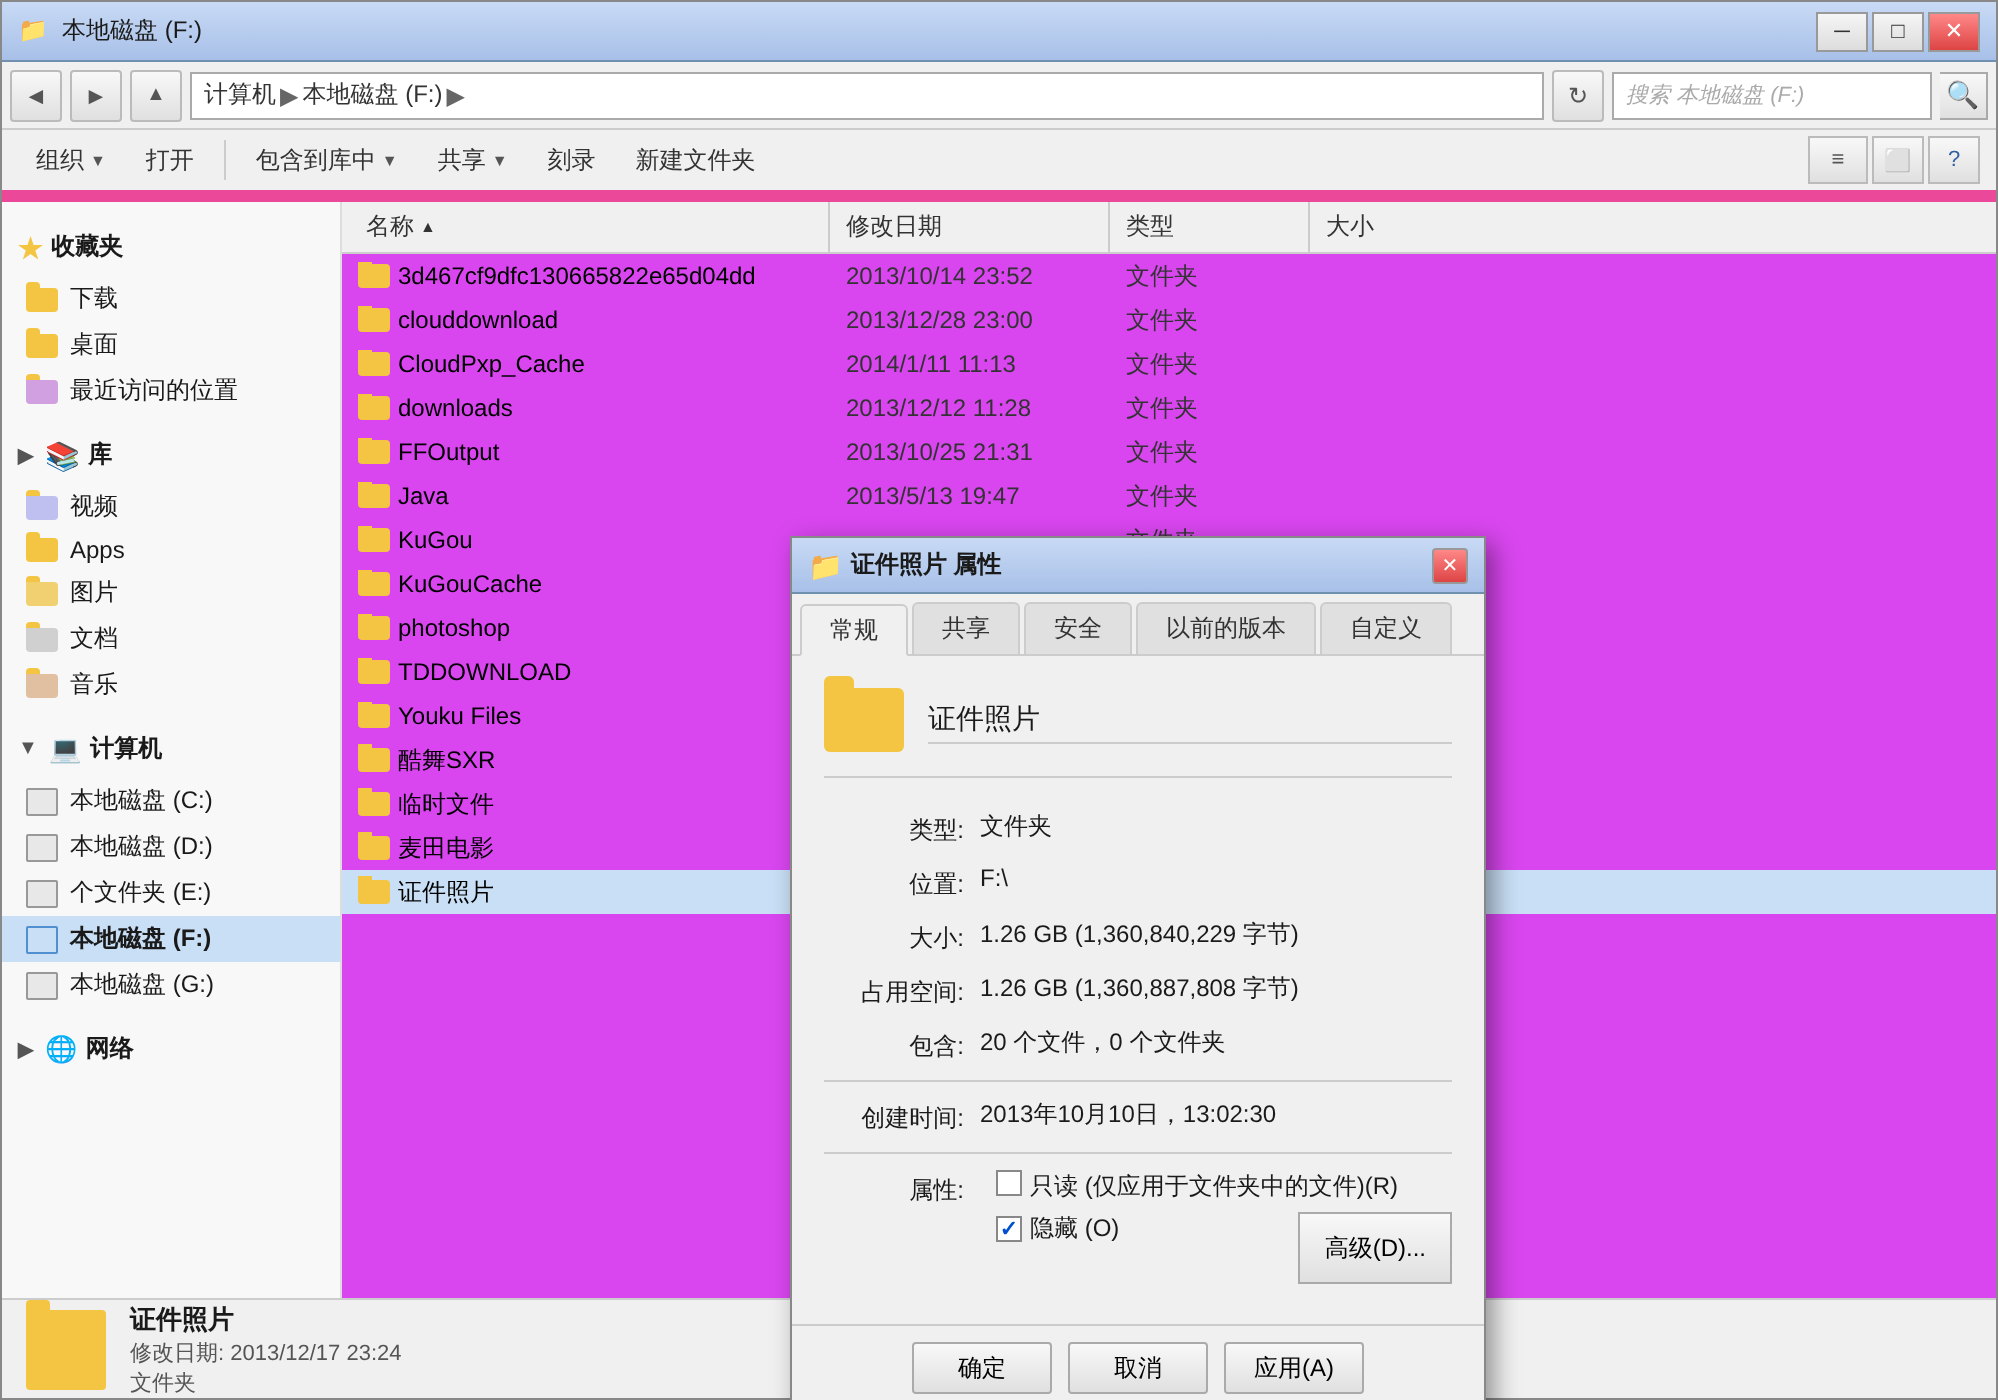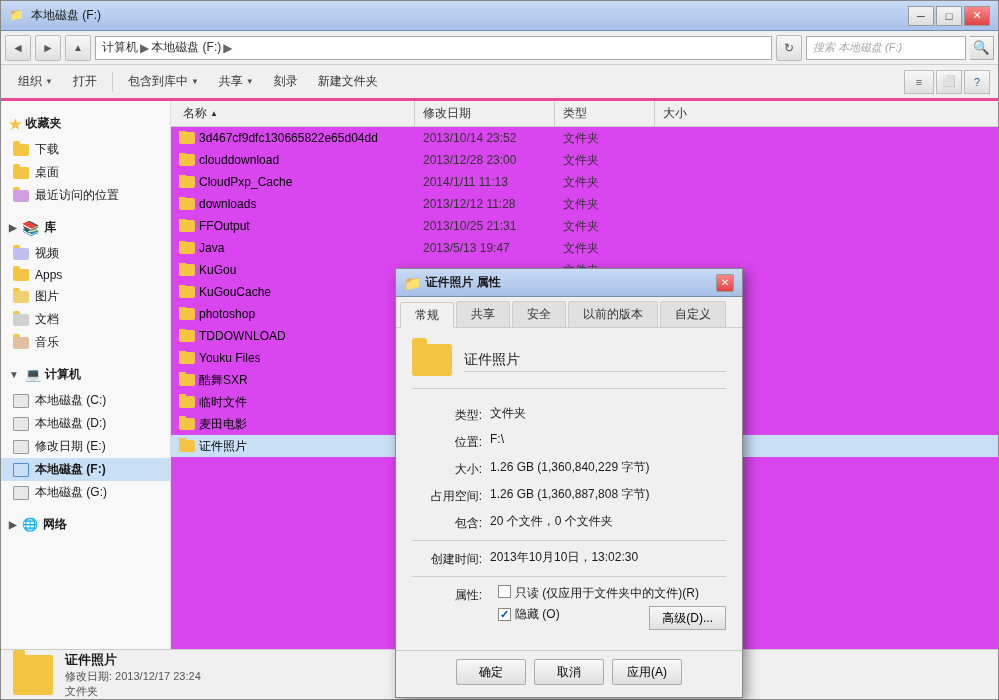--- a/index.html
+++ b/index.html
@@ -18,21 +18,21 @@
     
     .address-bar { background: #f0f0f0; height: 34px; display: flex; align-items: center; padding: 2px 4px; gap: 4px; border-bottom: 1px solid #ccc; }
     .nav-btn { width: 26px; height: 26px; border: 1px solid #bbb; background: linear-gradient(to bottom, #f8f8f8, #e0e0e0); cursor: pointer; display: flex; align-items: center; justify-content: center; color: #555; font-size: 12px; border-radius: 2px; }
     .address-path { flex: 1; height: 24px; border: 1px solid #aaa; background: white; display: flex; align-items: center; padding: 0 6px; font-size: 12px; color: #333; }
     .path-sep { color: #666; margin: 0 2px; }
     .refresh-btn { width: 26px; height: 26px; border: 1px solid #bbb; background: linear-gradient(to bottom, #f8f8f8, #e0e0e0); cursor: pointer; display: flex; align-items: center; justify-content: center; color: #555; font-size: 12px; border-radius: 2px; }
     .search-box { width: 160px; height: 24px; border: 1px solid #aaa; background: white; display: flex; align-items: center; padding: 0 6px; font-size: 12px; color: #999; }
     .search-icon-btn { width: 24px; height: 24px; border: 1px solid #aaa; border-left: none; background: linear-gradient(to bottom, #f8f8f8, #e0e0e0); display: flex; align-items: center; justify-content: center; cursor: pointer; }
 
     
-    .toolbar { background: #f0f0f0; height: 36px; display: flex; align-items: center; padding: 0 8px; gap: 2px; border-bottom: 3px solid #ec4899; }
+    .toolbar { background: #f0f0f0; height: 36px; display: flex; align-items: center; padding: 0 8px; gap: 2px; border-bottom: 6px solid #ec4899; }
     .toolbar-btn { height: 28px; border: 1px solid transparent; background: transparent; cursor: pointer; padding: 0 8px; font-size: 12px; display: flex; align-items: center; gap: 3px; border-radius: 2px; color: #333; }
     .toolbar-sep { width: 1px; height: 20px; background: #ccc; margin: 0 4px; }
     .dropdown-arrow { font-size: 8px; color: #555; }
 
     
     .main-area { display: flex; flex: 1; overflow: hidden; }
 
     
     .sidebar { width: 170px; background: #f8f8f8; border-right: 1px solid #ddd; overflow-y: auto; padding: 8px 0; flex-shrink: 0; }
     .sidebar-section-header { padding: 6px 8px; font-size: 12px; color: #1a1a1a; font-weight: bold; display: flex; align-items: center; gap: 4px; cursor: pointer; }
@@ -90,21 +90,21 @@
     .dialog-folder-name { font-size: 14px; color: #1a1a1a; border-bottom: 1px solid #ccc; flex: 1; padding: 2px 0; }
     .dialog-prop-row { display: flex; margin-bottom: 8px; align-items: flex-start; }
     .dialog-prop-label { width: 70px; font-size: 12px; color: #1a1a1a; flex-shrink: 0; text-align: right; margin-right: 8px; padding-top: 2px; }
     .dialog-prop-value { font-size: 12px; color: #1a1a1a; flex: 1; }
     .dialog-divider { height: 1px; background: #ccc; margin: 8px 0; }
     .dialog-attr-section { margin-top: 8px; }
     .checkbox-row { display: flex; align-items: flex-start; gap: 4px; margin-bottom: 4px; padding-left: 8px; }
     .checkbox-item { width: 13px; height: 13px; border: 1px solid #888; background: white; display: flex; align-items: center; justify-content: center; cursor: pointer; flex-shrink: 0; }
     .checkbox-item.checked { color: #0050d0; font-size: 11px; font-weight: bold; }
     .checkbox-label { font-size: 12px; color: #1a1a1a; }
-    .advanced-btn { height: 24px; padding: 0 12px; font-size: 12px; border: 1px solid #aaa; background: linear-gradient(to bottom, #f8f8f8, #e0e0e0); cursor: pointer; margin-left: auto; display: flex; align-items: center; }
+    .advanced-btn { height: 36px; padding: 0 12px; font-size: 12px; border: 1px solid #aaa; background: linear-gradient(to bottom, #f8f8f8, #e0e0e0); cursor: pointer; margin-left: auto; display: flex; align-items: center; }
     .dialog-footer { padding: 8px 16px 12px; display: flex; justify-content: center; gap: 8px; border-top: 1px solid #ccc; }
     .dialog-btn { height: 26px; width: 70px; font-size: 12px; border: 1px solid #aaa; background: linear-gradient(to bottom, #f8f8f8, #e0e0e0); cursor: pointer; display: flex; align-items: center; justify-content: center; border-radius: 2px; }
 
     
     ::-webkit-scrollbar { width: 14px; }
     ::-webkit-scrollbar-track { background: #f0f0f0; }
     ::-webkit-scrollbar-thumb { background: #c0c0c0; border: 1px solid #aaa; }
   </style>
 </head>
 <body>
@@ -225,21 +225,21 @@
       <div class="sidebar-item">
         <div class="drive-icon"></div>
         <span>本地磁盘 (C:)</span>
       </div>
       <div class="sidebar-item">
         <div class="drive-icon"></div>
         <span>本地磁盘 (D:)</span>
       </div>
       <div class="sidebar-item">
         <div class="drive-icon"></div>
-        <span>修改日期 (E:)</span>
+        <span>个文件夹 (E:)</span>
       </div>
       <div class="sidebar-item active-drive">
         <div class="drive-icon" style="background:#c8dff5; border-color:#5090d0;"></div>
         <span>本地磁盘 (F:)</span>
       </div>
       <div class="sidebar-item">
         <div class="drive-icon"></div>
         <span>本地磁盘 (G:)</span>
       </div>
 

